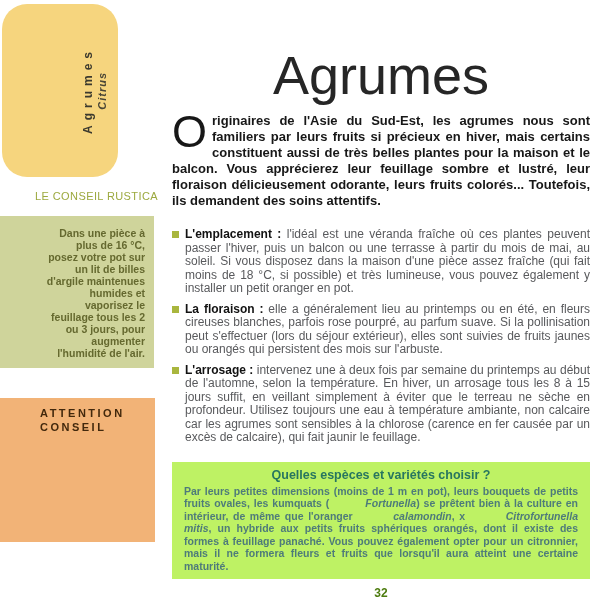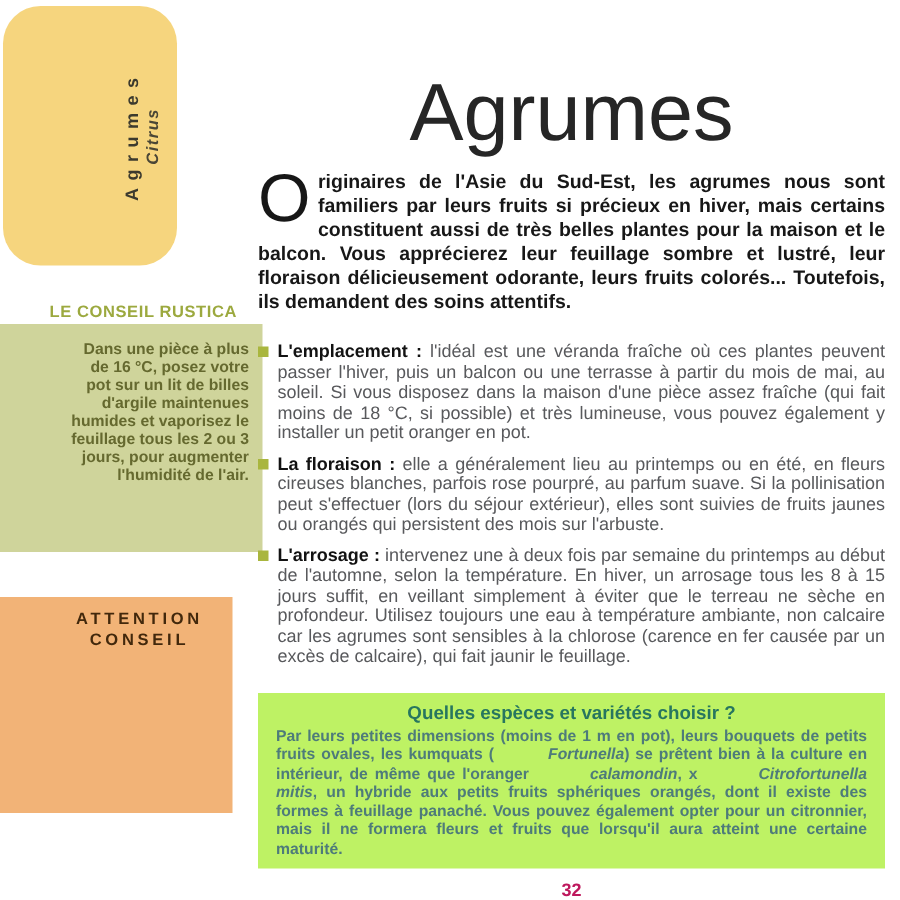--- a/index.html
+++ b/index.html
@@ -29,41 +29,41 @@
     color: #3C3A2E;
   }
   .tab-subtitle {
     writing-mode: vertical-rl; transform: rotate(180deg);
     font-size: 11px; font-style: italic; font-weight: bold;
     color: #4A4636; letter-spacing: 1px;
   }
 
   
   .conseil-header {
-    position: absolute; left: 0; top: 202px; width: 158px;
-    text-align: right; font-size: 11px; font-weight: bold;
+    position: absolute; left: 0; top: 190px; width: 158px;
+    text-align: right; font-size: 11px; font-weight: normal;
     letter-spacing: 0.4px; color: #9CA93F;
   }
   .conseil-box {
-    position: absolute; left: 0; top: 216px; width: 175px; height: 152px;
+    position: absolute; left: 0; top: 216px; width: 154px; height: 152px;
     background: #CFD49B; box-sizing: border-box;
     padding: 11px 9px 0 45px;
   }
   .conseil-text {
     margin: 0; text-align: right;
     font-size: 10.5px; line-height: 12px; font-weight: bold;
     color: #65692F;
   }
   .attention-box {
     position: absolute; left: 0; top: 398px; width: 155px; height: 144px;
     background: #F2B377; box-sizing: border-box;
     padding: 8px 9px 0 40px;
   }
   .attention-header {
-    margin: 0; text-align: center;
+    margin: 0; text-align: left;
     font-size: 11px; font-weight: bold; letter-spacing: 2.5px;
     line-height: 14px; color: #42280C;
   }
   .attention-text {
     margin: 4px 0 0 0; text-align: right;
     font-style: italic; font-weight: bold;
     font-size: 10.5px; line-height: 12.5px; color: #7C3A16;
   }
 
   
@@ -105,21 +105,21 @@
   }
   .species-text {
     margin: 0; text-align: justify;
     font-size: 10.5px; line-height: 12.5px; font-weight: bold;
     color: #4E7B7A;
   }
   .species-text em { font-style: italic; margin-left: 36px; }
 
   .page-number {
     margin: 7px 0 0 0; text-align: center;
-    font-size: 12px; font-weight: bold; color: #be185d;
+    font-size: 12px; font-weight: bold; color: #4d7c0f;
   }
 </style>
 </head>
 <body>
 
 <div class="page">
 
   <div class="tab">
     <div class="tab-inner">
       <div class="tab-title">Agrumes</div>

